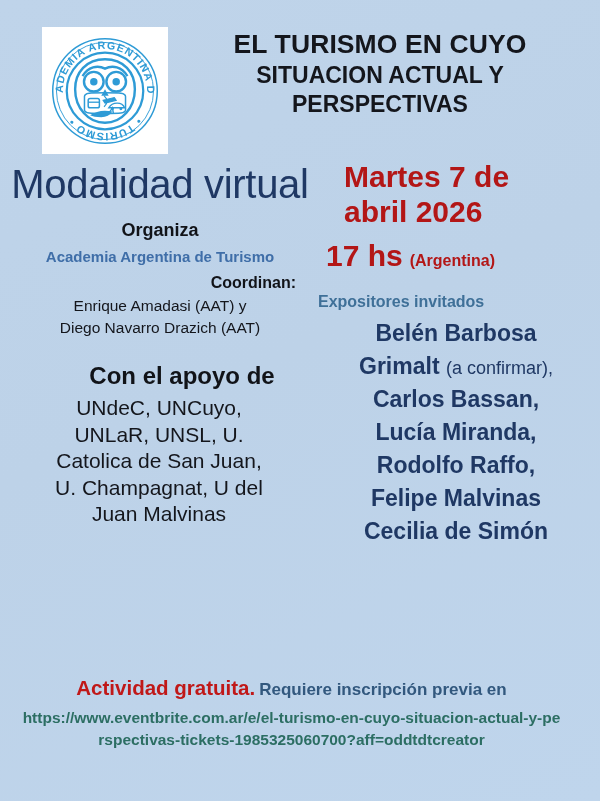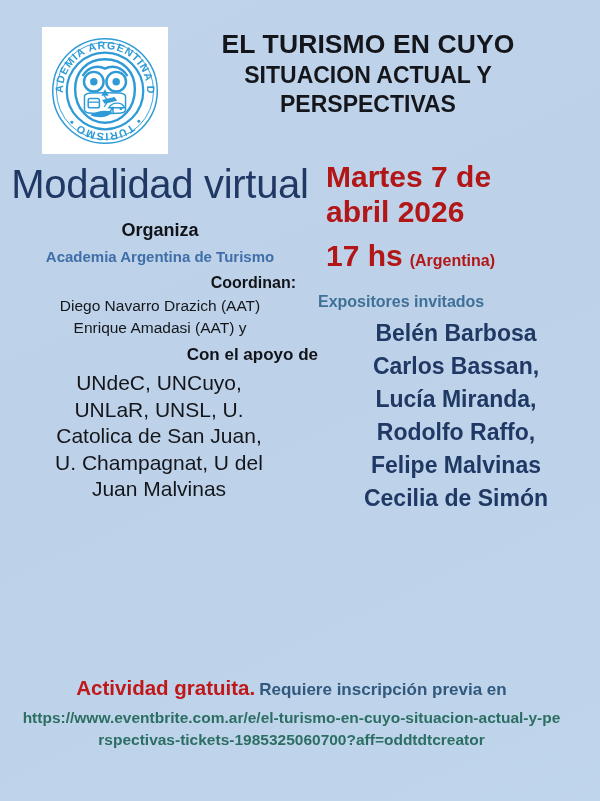--- a/index.html
+++ b/index.html
@@ -35,21 +35,21 @@
     width: 126px; height: 127px;
     background: #ffffff;
     display: flex;
     align-items: center;
     justify-content: center;
   }
   .logo-box svg { display: block; }
 
   .title-block {
     position: absolute;
-    left: 168px; top: 30px;
+    left: 180px; top: 30px;
     width: 400px;
     text-align: center;
   }
   .title-line1 {
     font-size: 26.5px;
     font-weight: bold;
     color: #14161c;
     letter-spacing: .1px;
     line-height: 1.12;
   }
@@ -116,44 +116,45 @@
   }
   .coordinan-list {
     text-align: center;
     font-size: 15.5px;
     color: #14161c;
     line-height: 1.42;
     margin-top: 3px;
     padding-right: 6px;
   }
   .apoyo-label {
-    text-align: right;
-    font-size: 17px;
+    text-align: center;
+    font-size: 24px;
     font-weight: bold;
     color: #111318;
-    margin-top: 6px;
+    margin-top: 23px;
     padding-left: 38px;
   }
   .apoyo-list {
     text-align: center;
     font-size: 21px;
     color: #14161c;
     line-height: 1.26;
     margin-top: 5px;
     padding-right: 8px;
   }
 
   
   .fecha {
     font-size: 30px;
     font-weight: bold;
     color: #b31616;
     line-height: 1.16;
     text-align: left;
     padding-left: 8px;
+    margin-left: 18px;
   }
   .hora-row {
     margin-top: 11px;
     padding-left: 8px;
     display: flex;
     align-items: baseline;
   }
   .hora {
     font-size: 30px;
     font-weight: bold;
@@ -281,22 +282,22 @@
 
   <div class="col-left">
 
     <div class="modalidad">Modalidad virtual</div>
 
     <div class="organiza">Organiza</div>
     <div class="academia">Academia Argentina de Turismo</div>
 
     <div class="coordinan-label">Coordinan:</div>
     <div class="coordinan-list">
+      <div>Enrique Amadasi (AAT) y</div>
       <div>Diego Navarro Drazich (AAT)</div>
-      <div>Enrique Amadasi (AAT) y</div>
     </div>
 
     <div class="apoyo-label">Con el apoyo de</div>
     <div class="apoyo-list">
       <div>UNdeC, UNCuyo,</div>
       <div>UNLaR, UNSL, U.</div>
       <div>Catolica de San Juan,</div>
       <div>U. Champagnat, U del</div>
       <div>Juan Malvinas</div>
     </div>
@@ -311,20 +312,21 @@
 
     <div class="hora-row">
       <span class="hora">17 hs</span>
       <span class="hora-pais">(Argentina)</span>
     </div>
 
     <div class="expositores-label">Expositores invitados</div>
 
     <div class="speakers">
       <div class="speaker"><span>Belén Barbosa</span></div>
+      <div class="speaker"><span>Grimalt</span> <span class="note">(a confirmar),</span></div>
       <div class="speaker"><span>Carlos Bassan,</span></div>
       <div class="speaker"><span>Lucía Miranda,</span></div>
       <div class="speaker"><span>Rodolfo Raffo,</span></div>
       <div class="speaker"><span>Felipe Malvinas</span></div>
       <div class="speaker"><span>Cecilia de Simón</span></div>
     </div>
   </div>
 
   <div class="footer">
     <div class="footer-line1">

